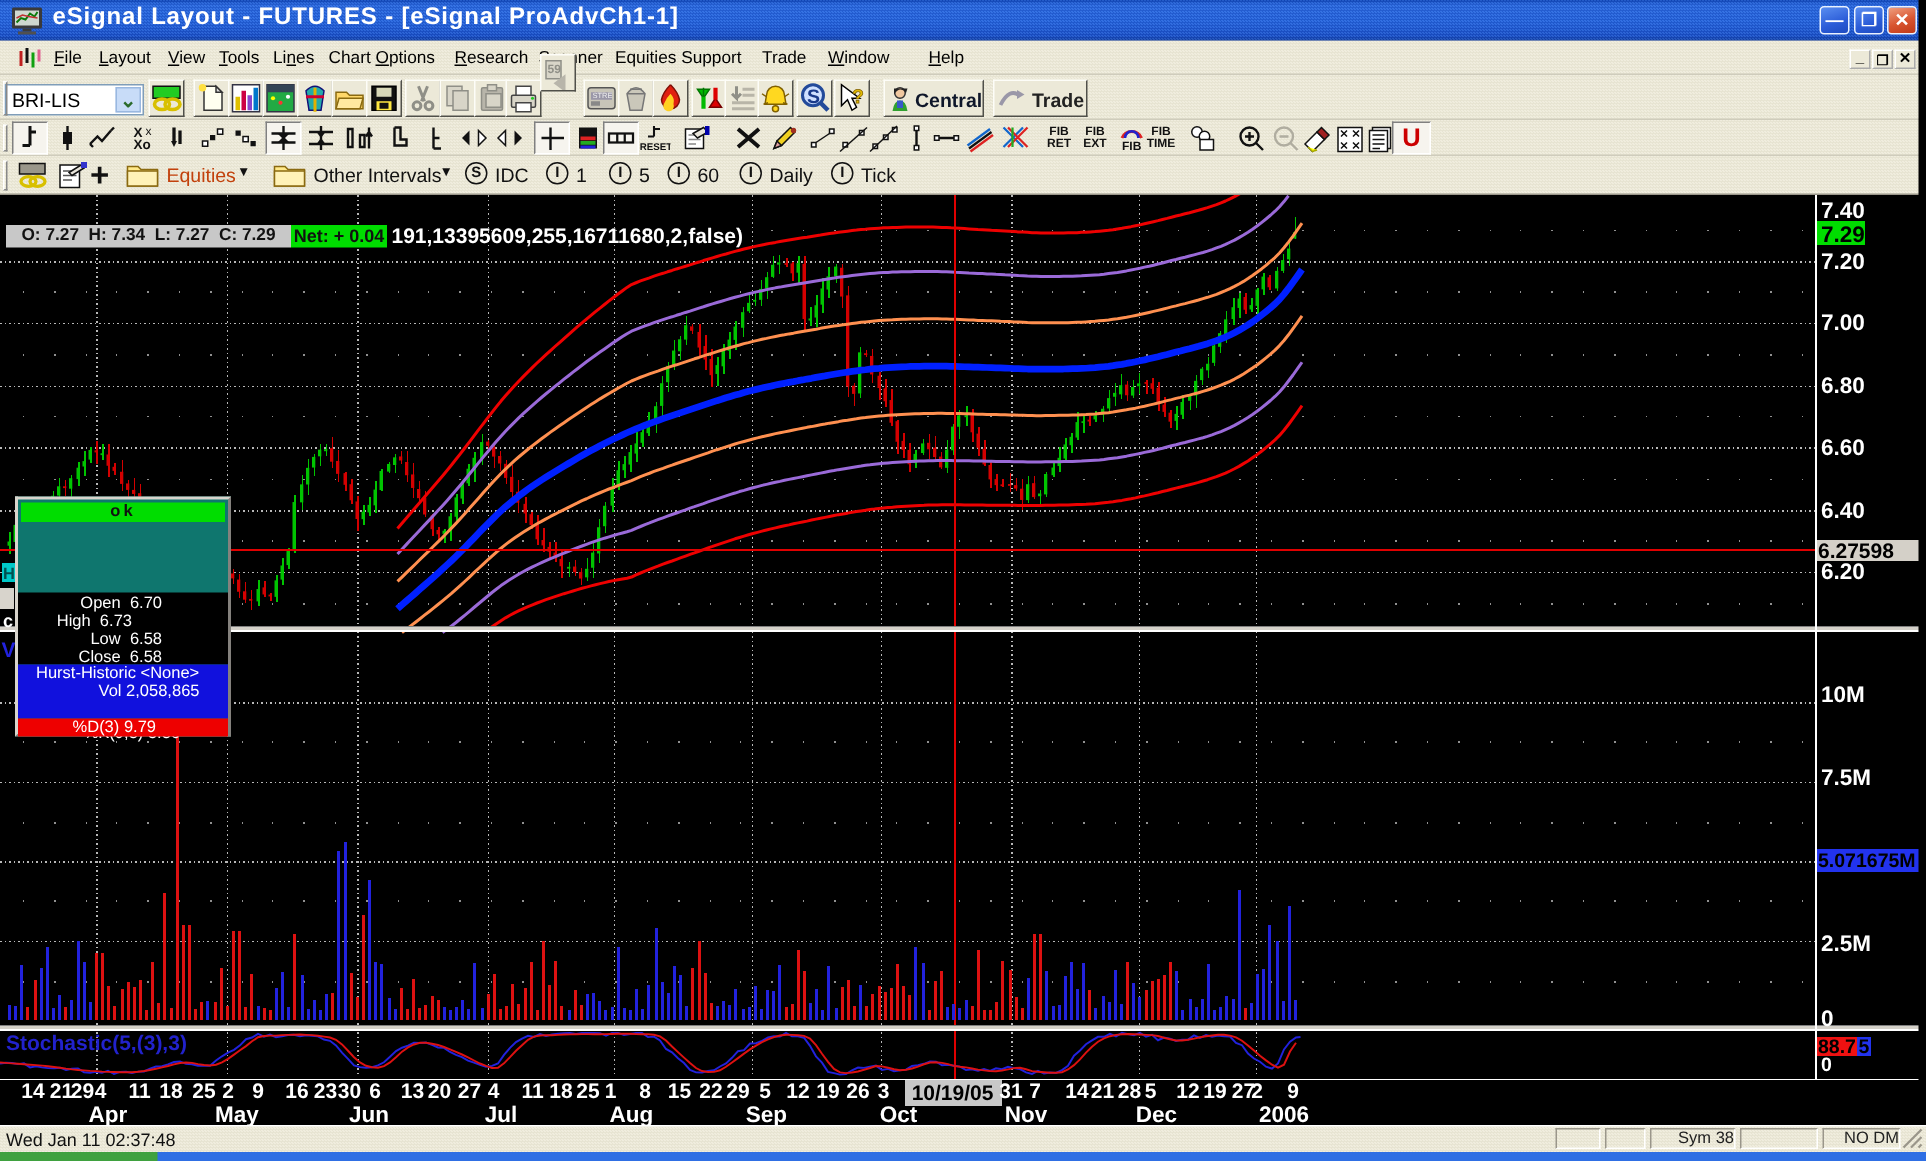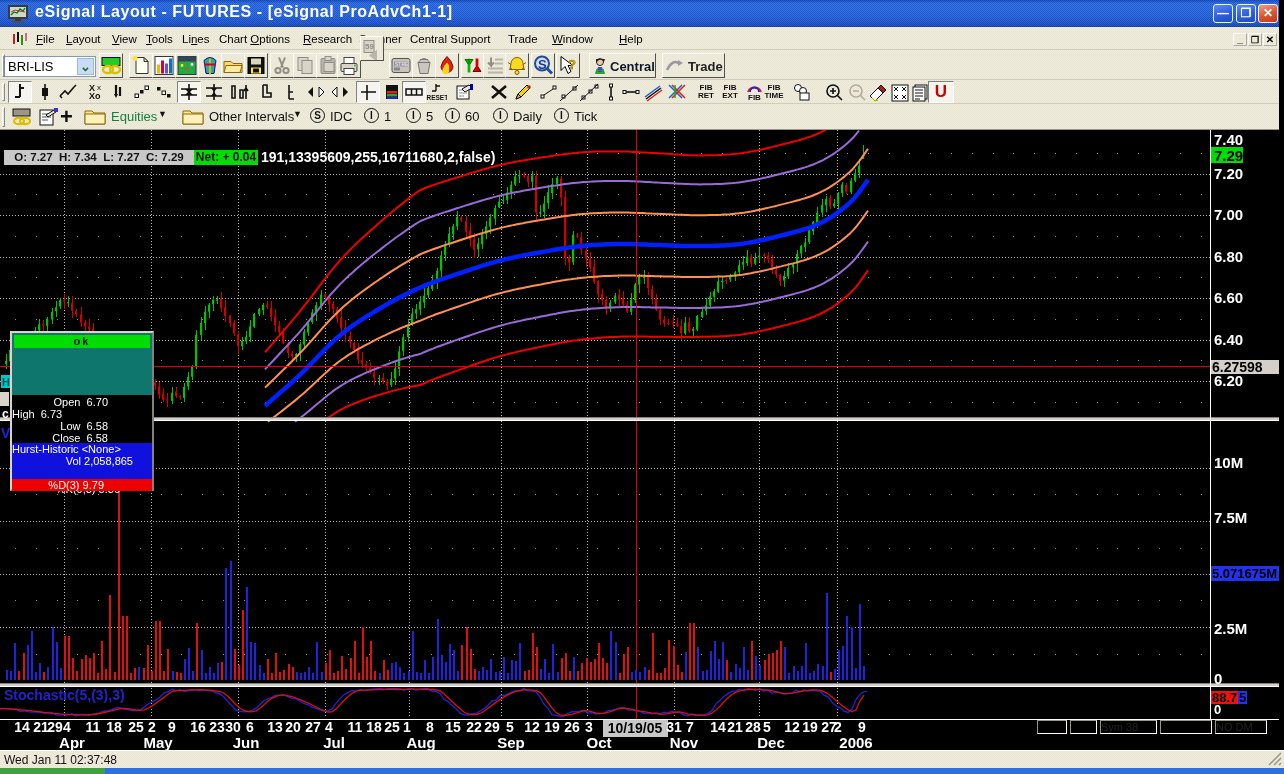--- a/index.html
+++ b/index.html
@@ -13,22 +13,22 @@
 font-size:12px;font-weight:bold;line-height:17px}
 .xpclose{background:linear-gradient(160deg,#f0a080,#d85430 55%,#c03a18)}
 .menubar{left:0;top:27px;width:1284px;height:23px;border-bottom:1px solid #cfccbc}
 .menu{top:33px;font-size:11.5px;color:#000}
 .menu u{text-decoration:underline}
 .tb{}
 .btn{position:absolute;width:24px;height:25px;border:1px solid;border-color:#fdfdf8 #50504a #50504a #fdfdf8;
 background:#ece9d8}
 .statusbar{left:0;top:750px;width:1284px;height:18px;border-top:1px solid #fff;
 font-size:12px;color:#111}
-.panel{position:absolute;top:720px;height:14px;border:1px solid;border-color:#9a968a #fff #fff #9a968a;
-font-size:11px;color:#222;text-align:left}
+.panel{position:absolute;top:752px;height:14px;border:1px solid;border-color:#9a968a #fff #fff #9a968a;
+font-size:11px;color:#222;text-align:right}
 .tip{left:10px;top:331px;width:144px;height:160px;border:2px outset #d8d4cc;background:#0f766e}
 .tiprow{position:absolute;width:100%;height:12px;font-size:11px;color:#fff;line-height:12px}
 </style></head><body>
 <div class="abs titlebar"></div>
 <svg class="abs" style="left:7px;top:4px" width="22" height="20" viewBox="0 0 22 20">
 <rect x="1" y="1" width="20" height="14" rx="1" fill="#3a3a3a"></rect>
 <rect x="3" y="3" width="16" height="10" fill="#cfd8cf"></rect>
 <polyline points="4,11 7,8 10,9 13,5 16,7 18,4" fill="none" stroke="#0a7a0a" stroke-width="1.3"></polyline>
 <polyline points="4,8 8,6 12,7 18,8" fill="none" stroke="#c03030" stroke-width="1"></polyline>
 <rect x="8" y="15" width="6" height="2" fill="#3a3a3a"></rect>
@@ -46,21 +46,21 @@
 <line x1="15" y1="2" x2="15" y2="10" stroke="#e06090" stroke-width="2"></line>
   </svg>
 <div class="abs menu" style="left:36px"><u>F</u>ile</div>
 <div class="abs menu" style="left:66px"><u>L</u>ayout</div>
 <div class="abs menu" style="left:112px"><u>V</u>iew</div>
 <div class="abs menu" style="left:146px"><u>T</u>ools</div>
 <div class="abs menu" style="left:182px">Li<u>n</u>es</div>
 <div class="abs menu" style="left:219px">Chart <u>O</u>ptions</div>
 <div class="abs menu" style="left:303px"><u>R</u>esearch</div>
 <div class="abs menu" style="left:359px">Scanner</div>
-<div class="abs menu" style="left:410px">Central Support</div>
+<div class="abs menu" style="left:410px">Equities Support</div>
 <div class="abs menu" style="left:508px">Trade</div>
 <div class="abs menu" style="left:552px"><u>W</u>indow</div>
 <div class="abs menu" style="left:619px"><u>H</u>elp</div>
 <div class="abs" style="left:1233px;top:33px;width:14px;height:13px;border:1px outset #fff;background:#ece9d8;font-size:10px;font-weight:bold;text-align:center;line-height:10px">_</div>
 <div class="abs" style="left:1248px;top:33px;width:14px;height:13px;border:1px outset #fff;background:#ece9d8;font-size:9px;font-weight:bold;text-align:center;line-height:12px">❐</div>
 <div class="abs" style="left:1263px;top:33px;width:14px;height:13px;border:1px outset #fff;background:#ece9d8;font-size:10px;font-weight:bold;text-align:center;line-height:12px">✕</div>
 <div class="abs tb" style="left:0;top:51px;width:1284px;height:29px;border-bottom:1px solid #cfccbc"></div>
 <div class="abs" style="left:3px;top:56px;width:93px;height:21px;background:#fff;border:1px solid #7f9db9;font-size:13px;padding:2px 0 0 4px">BRI-LIS<span style="position:absolute;right:1px;top:1px;width:17px;height:17px;background:#c8dcf8;border:1px solid #9ab8e0;color:#2a6a2a;font-weight:bold;text-align:center;line-height:16px">⌄</span></div>
 <div class="btn abs" style="left:99px;top:53px"><svg width="22" height="23" viewBox="0 0 22 22">
       <rect x="2" y="3" width="18" height="8" fill="#22cc22" stroke="#111"></rect>
@@ -356,21 +356,21 @@
 <rect x="3" y="4" width="13" height="15" fill="#fff" stroke="#111"></rect>
       <path d="M5 8 h9 M5 11 h9 M5 14 h6" stroke="#555"></path>
 <path d="M9 9 l8 -5 2 2 -8 5 z" fill="#e8e4da" stroke="#111"></path>
       <rect x="17" y="2" width="4" height="4" fill="#33c"></rect>
     </svg></div>
 <div class="abs" style="left:60px;top:104px;font-size:22px;font-weight:bold;color:#111">+</div>
 <div class="abs" style="left:84px;top:108px;width:22px;height:17px"><svg width="22" height="17" viewBox="0 0 22 17">
 <path d="M1 3 h7 l2 2 h11 v11 h-20 z" fill="#ffe98a" stroke="#8a6a10"></path>
       <path d="M1 6 h20 v10 h-20 z" fill="#fff2b8" stroke="#8a6a10"></path>
     </svg></div>
-<div class="abs" style="left:111px;top:109px;font-size:13px;color:#15803d">Equities</div>
+<div class="abs" style="left:111px;top:109px;font-size:13px;color:#c2410c">Equities</div>
 <div class="abs" style="left:158px;top:109px;font-size:9px;color:#111">▼</div>
 <div class="abs" style="left:182px;top:108px;width:22px;height:17px"><svg width="22" height="17" viewBox="0 0 22 17">
 <path d="M1 3 h7 l2 2 h11 v11 h-20 z" fill="#ffe98a" stroke="#8a6a10"></path>
       <path d="M1 6 h20 v10 h-20 z" fill="#fff2b8" stroke="#8a6a10"></path>
     </svg></div>
 <div class="abs" style="left:209px;top:109px;font-size:13px;color:#111">Other Intervals</div>
 <div class="abs" style="left:293px;top:109px;font-size:9px;color:#111">▼</div>
 <div class="abs" style="left:310px;top:108px;width:15px;height:15px;border:1.5px solid #111;border-radius:50%;font-size:10px;font-weight:bold;text-align:center;line-height:13px;color:#111">S</div>
 <div class="abs" style="left:330px;top:109px;font-size:13px;color:#111">IDC</div>
 <div class="abs" style="left:364px;top:108px;width:15px;height:15px;border:1.5px solid #111;border-radius:50%;font-size:10px;font-weight:bold;text-align:center;line-height:13px;color:#111">I</div>
@@ -1774,26 +1774,26 @@
     <text x="2" y="288" font-size="12" font-weight="bold" fill="#ffffff">c</text>
     <text x="1" y="308" font-size="14" font-weight="bold" fill="#2222dd">V</text>
   </svg>
 <div class="abs" style="left:4px;top:150px;width:190px;height:15px;background:#c8c8c8;font-size:11.5px;font-weight:bold;color:#111;line-height:15px;text-align:center">O: 7.27&nbsp; H: 7.34&nbsp; L: 7.27&nbsp; C: 7.29</div>
 <div class="abs" style="left:194px;top:150px;width:64px;height:15px;background:#00dd00;font-size:12px;font-weight:bold;color:#111;line-height:15px;text-align:center">Net: + 0.04</div>
 <div class="abs" style="left:261px;top:149px;font-size:14px;font-weight:bold;color:#fff">191,13395609,255,16711680,2,false)</div>
 <div class="abs tip">
 <div style="position:absolute;left:2px;top:2px;right:2px;height:13px;background:#00dd00;text-align:center;font-size:11px;font-weight:bold;color:#111;line-height:13px;letter-spacing:2px">ok</div>
 <div style="position:absolute;left:0;top:62px;width:100%;height:48px;background:#000">
 <div class="tiprow" style="top:1px;text-align:right;padding-right:44px">Open&nbsp; 6.70</div>
-<div class="tiprow" style="top:13px;text-align:left;padding-right:44px">High&nbsp; 6.73</div>
+<div class="tiprow" style="top:13px;text-align:right;padding-right:64px">High&nbsp; 6.73</div>
 <div class="tiprow" style="top:25px;text-align:right;padding-right:44px">Low&nbsp; 6.58</div>
 <div class="tiprow" style="top:37px;text-align:right;padding-right:44px">Close&nbsp; 6.58</div>
 </div>
 <div style="position:absolute;left:0;top:110px;width:100%;height:36px;background:#1111dd">
-<div class="tiprow" style="top:0;padding-left:0">Hurst-Historic &lt;None&gt;</div>
+<div class="tiprow" style="top:0;padding-left:12px">Hurst-Historic &lt;None&gt;</div>
 <div class="tiprow" style="top:12px;text-align:right;padding-right:19px">Vol 2,058,865</div>
 <div class="tiprow" style="top:40px;text-align:right;padding-right:32px">%K(9,3) 5.86</div>
 </div>
 <div style="position:absolute;left:0;top:146px;width:100%;height:12px;background:#ee0000">
 <div class="tiprow" style="top:0;text-align:right;padding-right:48px">%D(3) 9.79</div>
 </div>
 </div>
 <div class="abs" style="left:1279px;top:0;width:5px;height:750px;background:#000"></div>
 <div class="abs" style="left:2px;top:54px;width:3px;height:23px;border:1px solid;border-color:#fff #888 #888 #fff"></div>
 <div class="abs" style="left:2px;top:83px;width:3px;height:18px;border:1px solid;border-color:#fff #888 #888 #fff"></div>

